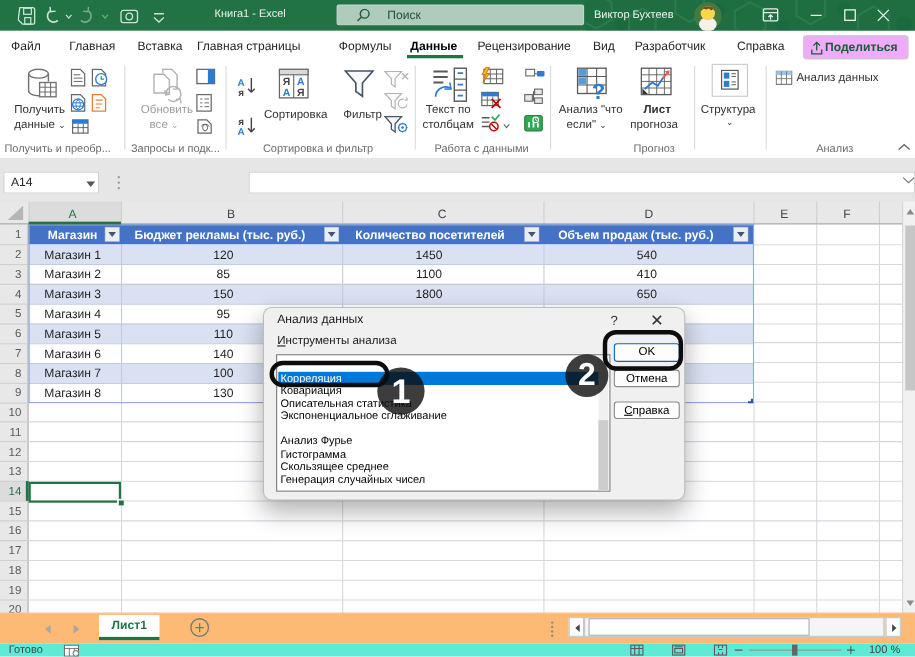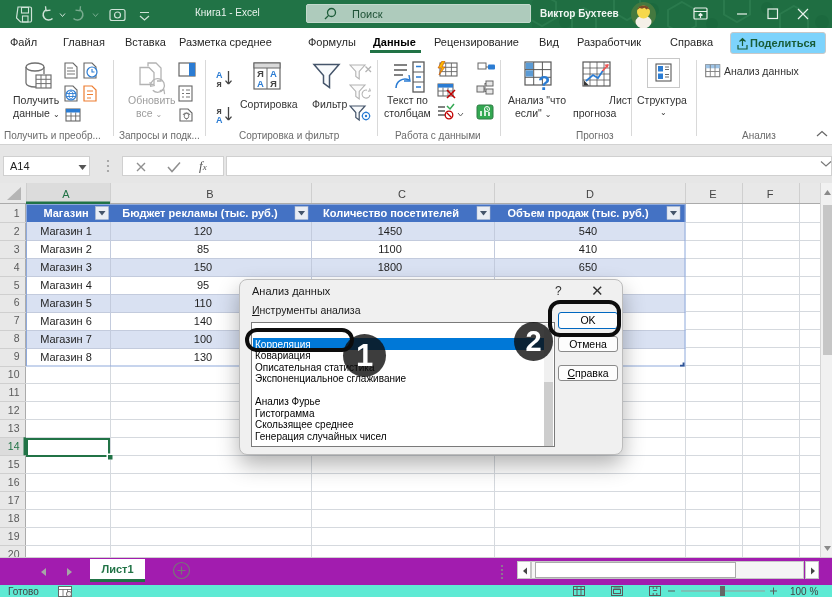--- a/index.html
+++ b/index.html
@@ -4,27 +4,27 @@
 <style>
 * { margin:0; padding:0; box-sizing:border-box; }
 html,body { width:832px; height:597px; overflow:hidden; }
 body { font-family:"Liberation Sans", sans-serif; position:relative; background:#fff; }
 .abs { position:absolute; }
 
 #titlebar { left:0; top:0; width:832px; height:28px; background:#217346; }
 #booktitle { left:195px; top:7px; width:90px; color:#e9f3ed; font-size:10px; }
 #search { left:306px; top:4px; width:225px; height:19px; background:#aecbbc; border:1px solid #c3d9cc; border-radius:2px; }
 #search .txt { position:absolute; left:45px; top:3px; font-size:11px; color:#1d5135; }
-#user { left:540px; top:8px; color:#f0f6f2; font-size:10px;font-weight:bold; }
+#user { left:540px; top:8px; color:#f0f6f2; font-size:10px; }
 
 #tabrow { left:0; top:28px; width:832px; height:29px; background:#fff; font-size:11px; color:#262626; }
 .tab { position:absolute; top:8px; }
 #tab-dannye { font-weight:bold; color:#000; }
 #tab-underline { position:absolute; left:370px; top:22px; width:51px; height:3px; background:#217346; }
-#share { position:absolute; left:730px; top:4px; width:96px; height:22px; border:1px solid #c8c8c8; border-radius:3px; background:#7dd3fc; }
+#share { position:absolute; left:730px; top:4px; width:96px; height:22px; border:1px solid #c8c8c8; border-radius:3px; background:#f0abfc; }
 #share span { position:absolute; left:19px; top:4px; color:#185c37; font-weight:bold; font-size:11px; }
 #share svg { position:absolute; left:5px; top:4px; }
 
 #ribbon { left:0; top:57px; width:832px; height:88px; background:#fff; border-bottom:1px solid #d2d2d2; }
 .sep { position:absolute; top:3px; width:1px; height:76px; background:#d9d9d9; }
 .glabel { position:absolute; top:73px; font-size:10px; color:#6b6b6b; white-space:nowrap; }
 .btxt { position:absolute; font-size:10.5px; color:#333; white-space:nowrap; }
 
 #fbar { left:0; top:145px; width:832px; height:40px; background:#e6e6e6; border-bottom:1px solid #d0d0d0; }
 #namebox { position:absolute; left:3px; top:11px; width:87px; height:20px; background:#fff; border:1px solid #d0d0d0; }
@@ -41,21 +41,21 @@
 #dlg-label { position:absolute; left:12px; top:24px; font-size:10.5px; color:#1a1a1a; }
 #dlg-list { position:absolute; left:11px; top:42px; width:304px; height:125px; background:#fff; border:1px solid #7a7a7a; overflow:hidden; }
 .li { position:absolute; left:3px; font-size:10px; color:#000; white-space:nowrap; }
 #dlg-sel { position:absolute; left:1px; top:15px; width:294px; height:11.5px; background:#0078d7; }
 #dlg-vsb { position:absolute; right:1px; top:1px; width:9px; height:122px; background:#f0f0f0; }
 .dbtn { position:absolute; left:318px; width:60px; height:16.5px; background:#fdfdfd; border:1px solid #8a8a8a; border-radius:3px; font-size:10.5px; color:#000; text-align:center; line-height:15px; }
 
 .ring { position:absolute; border:4px solid #0d0d0d; border-radius:12px; }
 .callout { position:absolute; border-radius:50%; background:rgba(12,12,12,0.8); color:#fff; font-weight:bold; text-align:center; }
 
-#tabbar { left:0; top:557px; width:832px; height:28px; background:#a21caf; border-top:1px solid #cfcfcf; }
+#tabbar { left:0; top:557px; width:832px; height:28px; background:#fdba74; border-top:1px solid #cfcfcf; }
 #sheettab { position:absolute; left:90px; top:1px; width:55px; height:23px; background:#fff; border-bottom:3px solid #217346; text-align:center; }
 #sheettab span { font-size:11px; font-weight:bold; color:#217346; line-height:21px; }
 #statusbar { left:0; top:585px; width:832px; height:12px; background:#5eead4; font-size:10px; color:#444; }
 #vsb { left:820px; top:183px; width:12px; height:375px; background:#f1f1f1; border-left:1px solid #d6d6d6; }
 </style>
 </head>
 <body>
 <div class="abs" id="titlebar">
   <svg class="abs" style="right:0; top:0;" width="300" height="28">
     <rect width="300" height="28" fill="#1f6e42"></rect>
@@ -117,21 +117,21 @@
     <path d="M45,14 h10"></path>
     <rect x="76" y="9" width="9.5" height="9.5"></rect>
     <path d="M106,9 l10,10 M116,9 l-10,10"></path>
   </g>
 </svg>
 
 <div class="abs" id="tabrow">
   <span class="tab" style="left:10px;">Файл</span>
   <span class="tab" style="left:63px;">Главная</span>
   <span class="tab" style="left:125px;">Вставка</span>
-  <span class="tab" style="left:179px;">Разметка среднее</span>
+  <span class="tab" style="left:179px;">Главная страницы</span>
   <span class="tab" style="left:308px;">Формулы</span>
   <span class="tab" id="tab-dannye" style="left:373px;">Данные</span>
   <span class="tab" style="left:434px;">Рецензирование</span>
   <span class="tab" style="left:539px;">Вид</span>
   <span class="tab" style="left:577px;">Разработчик</span>
   <span class="tab" style="left:670px;">Справка</span>
   <span id="tab-underline"></span>
   <span id="share">
       <svg width="13" height="13">
         <path d="M2,8 v4 h9 v-4 M6.5,9 v-7 M3.5,4.5 l3,-3 l3,3" fill="none" stroke="#185c37" stroke-width="1.2"></path>
@@ -295,21 +295,21 @@
   <div class="btxt" style="left:508px; top:37px;">Анализ "что</div>
   <div class="btxt" style="left:515px; top:50px;">если" <span style="font-size:8px;">⌄</span></div>
   <svg class="abs" style="left:582px; top:4px;" width="30" height="30">
     <rect x="1" y="1" width="27" height="24" fill="#fff" stroke="#595959" stroke-width="1.2"></rect>
     <path d="M1,7 h27 M1,13 h27 M1,19 h27 M8,1 v24 M15,1 v24 M22,1 v24" stroke="#595959" stroke-width="0.8"></path>
     <path d="M4,20 L11,14 L16,17 L21,9.5" fill="none" stroke="#2b7cd3" stroke-width="1.7"></path>
     <path d="M20.5,10 L26,4" fill="none" stroke="#e55" stroke-width="1.7"></path>
     <path d="M26.8,3 l-4.5,0.8 l3.4,3.2 z" fill="#e55"></path>
     <path d="M2,24.5 l5,0 l-5,-5 z" fill="#333"></path>
   </svg>
-  <div class="btxt" style="left:609px; top:37px;">Лист</div>
+  <div class="btxt" style="left:585px; top:37px;font-weight:bold;">Лист</div>
   <div class="btxt" style="left:573px; top:50px;">прогноза</div>
 
   <div class="abs" style="left:647px; top:1px; width:33px; height:30px; border:1px solid #c8c8c8; background:#fff;"></div>
   <svg class="abs" style="left:655px; top:6px;" width="18" height="20">
     <rect x="1" y="1" width="15" height="17" fill="#fff" stroke="#595959" stroke-width="1.1"></rect>
     <rect x="3" y="3" width="5" height="5.5" fill="#2b7cd3"></rect>
     <rect x="3" y="10.5" width="5" height="5.5" fill="#2b7cd3"></rect>
     <path d="M10,4 h4 M10,6.5 h4 M10,11.5 h4 M10,14 h4" stroke="#595959" stroke-width="0.9"></path>
   </svg>
   <div class="btxt" style="left:637px; top:37px;">Структура</div>
@@ -333,29 +333,20 @@
         <path d="M0.5,1 h8 l-4,5 z" fill="#555"></path>
       </svg>
   </div>
   <svg class="abs" style="left:104px; top:11px;" width="10" height="20">
     <g fill="#9a9a9a">
         <circle cx="4" cy="5" r="1.1"></circle>
         <circle cx="4" cy="10" r="1.1"></circle>
         <circle cx="4" cy="15" r="1.1"></circle>
       </g>
   </svg>
-  <div id="fxbox">
-    <svg class="abs" style="left:12px; top:4px;" width="12" height="12">
-        <path d="M2,2 l8,8 M10,2 l-8,8" stroke="#8f8f8f" stroke-width="1.4" fill="none"></path>
-      </svg>
-    <svg class="abs" style="left:44px; top:3px;" width="14" height="13">
-        <path d="M1,7 l4,4.5 l8,-9" stroke="#8f8f8f" stroke-width="1.5" fill="none"></path>
-      </svg>
-    <span class="abs" style="left:76px; top:1px; font-size:13px; font-style:italic; font-family:'Liberation Serif'; color:#555;">f<span style="font-size:9px;">x</span></span>
-  </div>
   <div id="finput"></div>
   <svg class="abs" style="left:820px; top:15px;" width="12" height="8">
       <path d="M1,1.5 l5,4.5 l5,-4.5" fill="none" stroke="#777" stroke-width="1.1"></path>
     </svg>
 </div>
 
 <div class="abs" id="sheet"><svg width="820" height="375" font-family="Liberation Sans, sans-serif">
 
   <rect x="0" y="0" width="820" height="21" fill="#e8e8e8"></rect>
   <rect x="0" y="21" width="26" height="354" fill="#e8e8e8"></rect>

